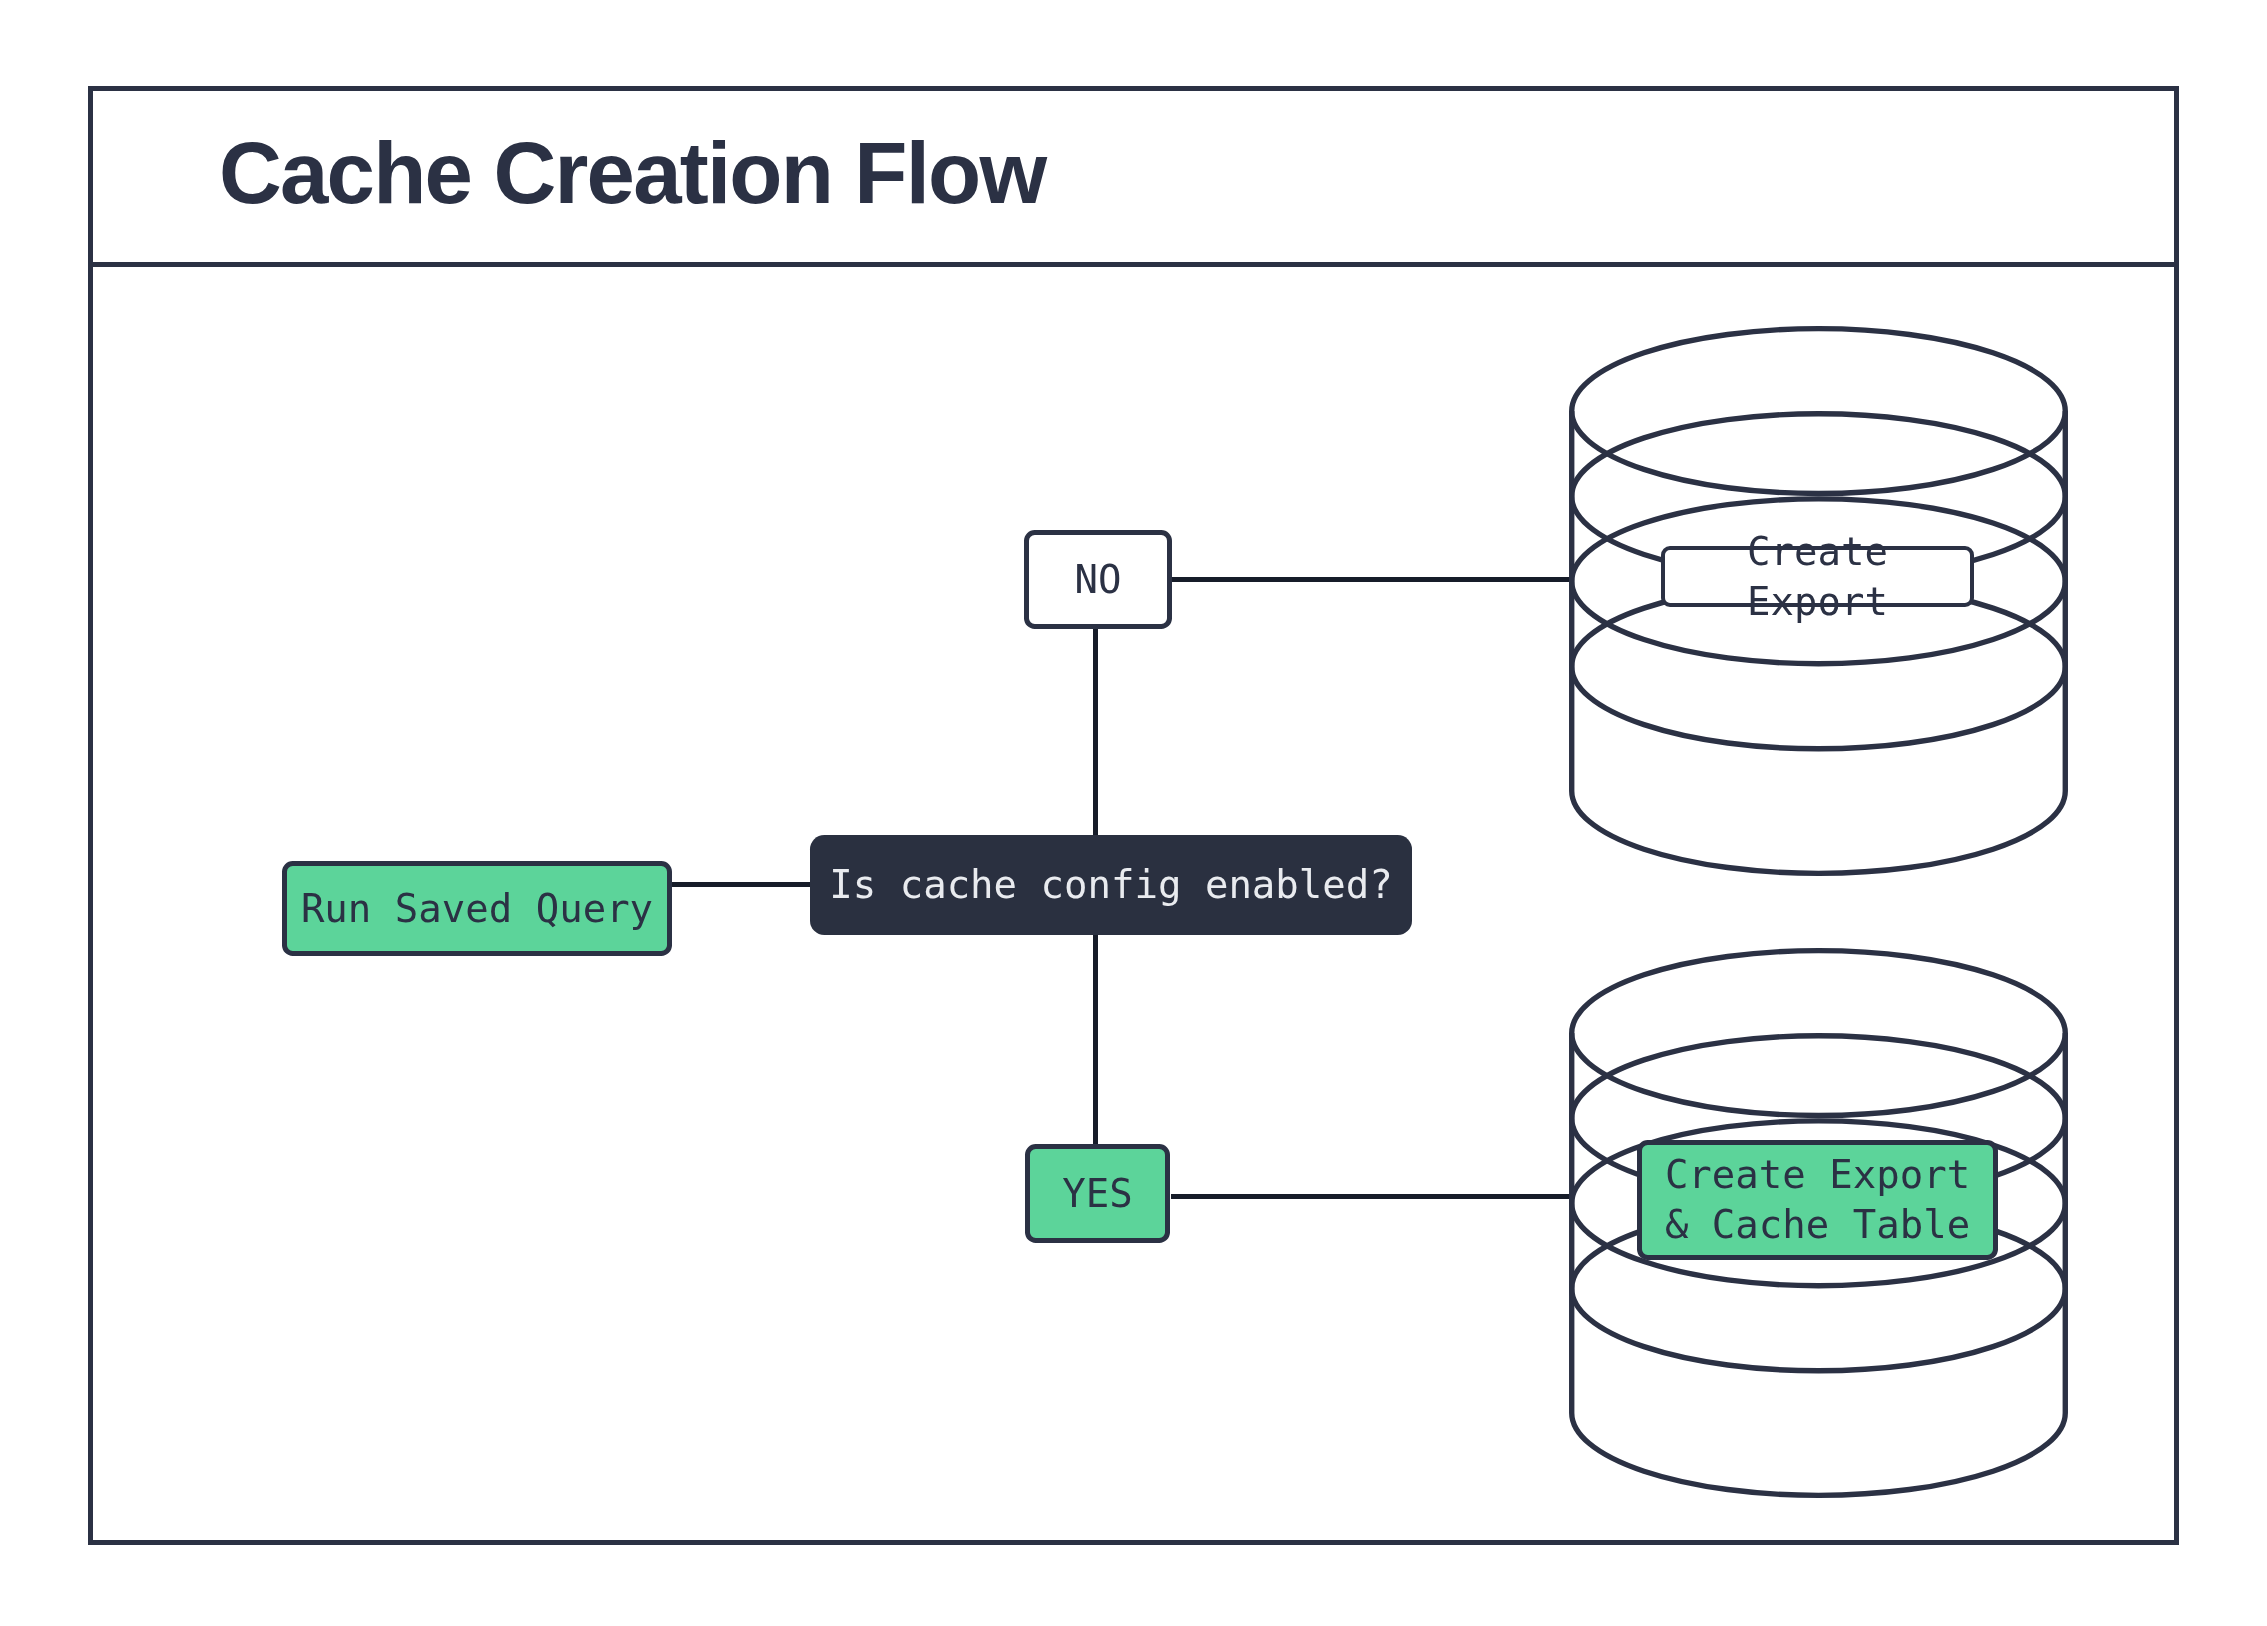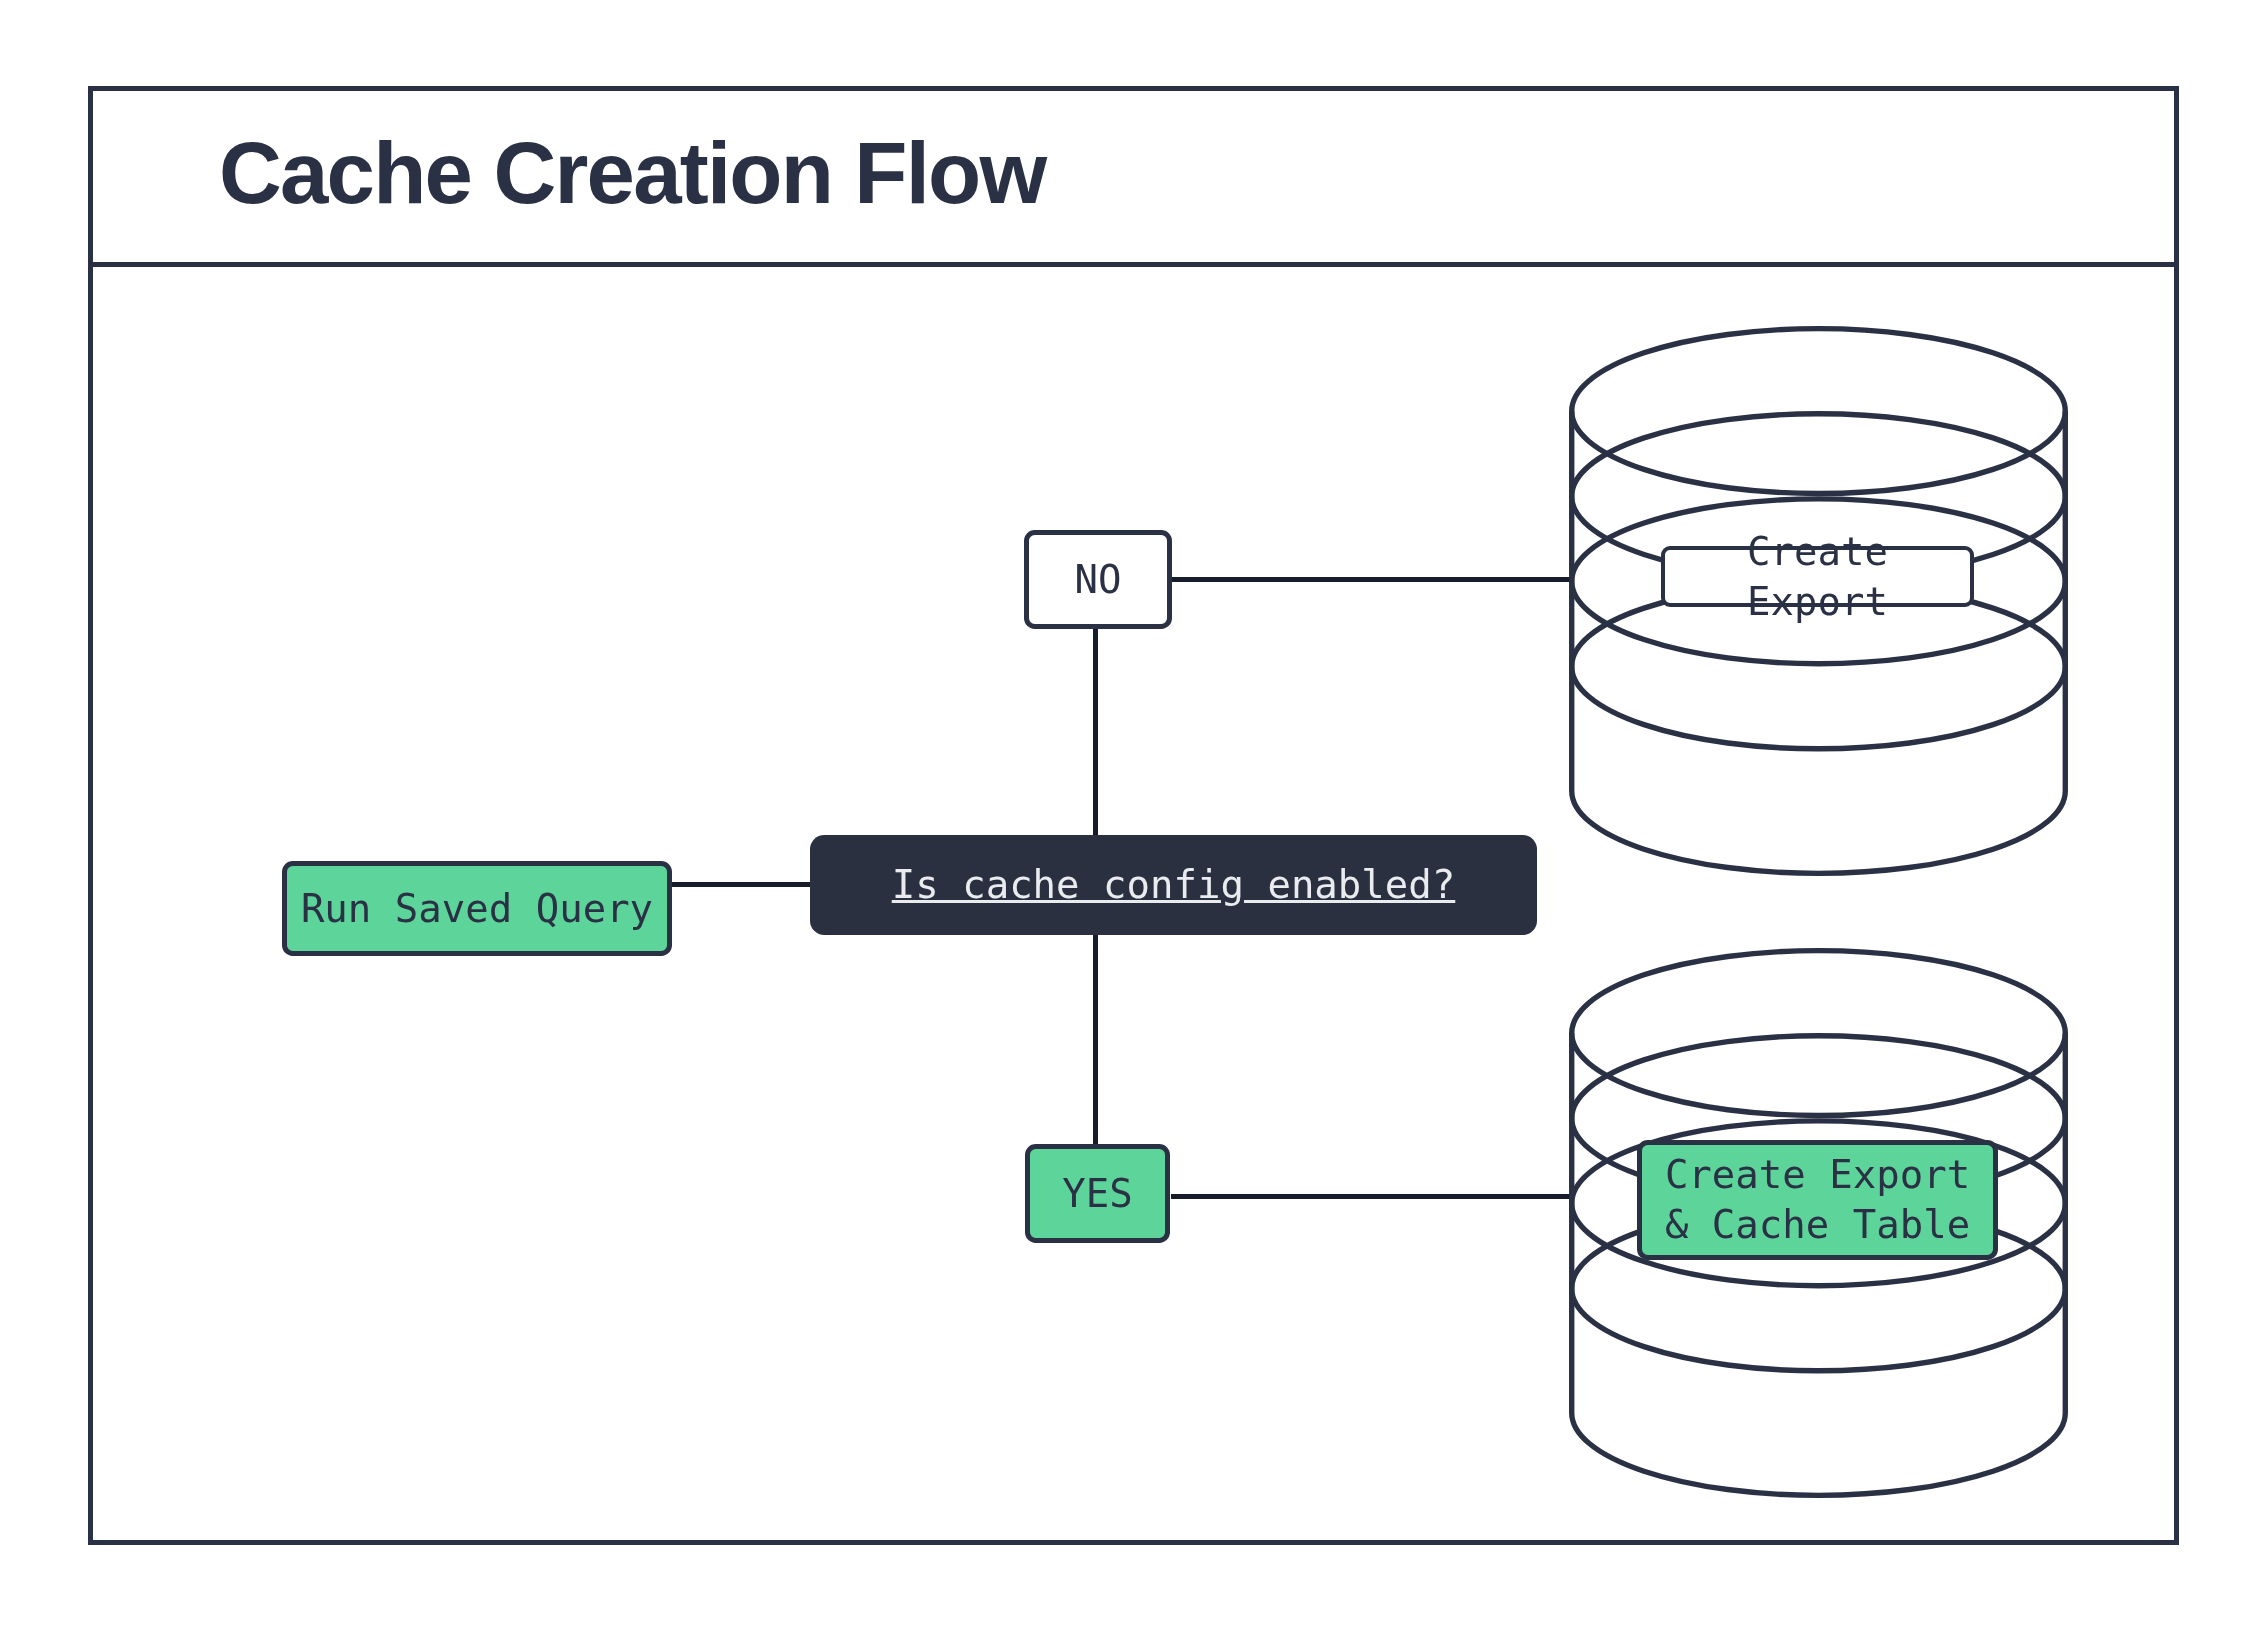--- a/index.html
+++ b/index.html
@@ -64,21 +64,21 @@
     background:var(--c-bg);
   }
   .node.green{background:var(--c-green);}
   .node.dark{
     background:var(--c-dark);
     border:none;
     border-radius:14.3px;
     color:var(--c-light-text);
   }
   #node-run-saved-query{left:282px;top:840px;width:390px;height:95px;margin-top:21px;}
-  #node-question{left:810px;top:835px;width:727px;height:100px;text-decoration:underline;}
+  #node-question{left:810px;top:835px;width:602px;height:100px;}
   #node-no{left:1024px;top:530px;width:148px;height:99px;}
   #node-yes{left:1025px;top:1144px;width:145px;height:99px;text-align:center;}
   #node-create-export{left:1661px;top:546px;width:313px;height:61px;border-width:4.5px;border-radius:9px;}
   #node-create-export-cache{left:1637px;top:1140px;width:361px;height:120px;}
   
   .db-icon{position:absolute;width:499px;height:550px;z-index:2;}
   #db-top{left:1569px;top:326px;}
   #db-bottom{left:1569px;top:948px;}
   .db-icon svg{display:block;width:100%;height:100%;}
   .db-icon path,.db-icon ellipse{fill:none;stroke:var(--c-ink);stroke-width:6px;}

